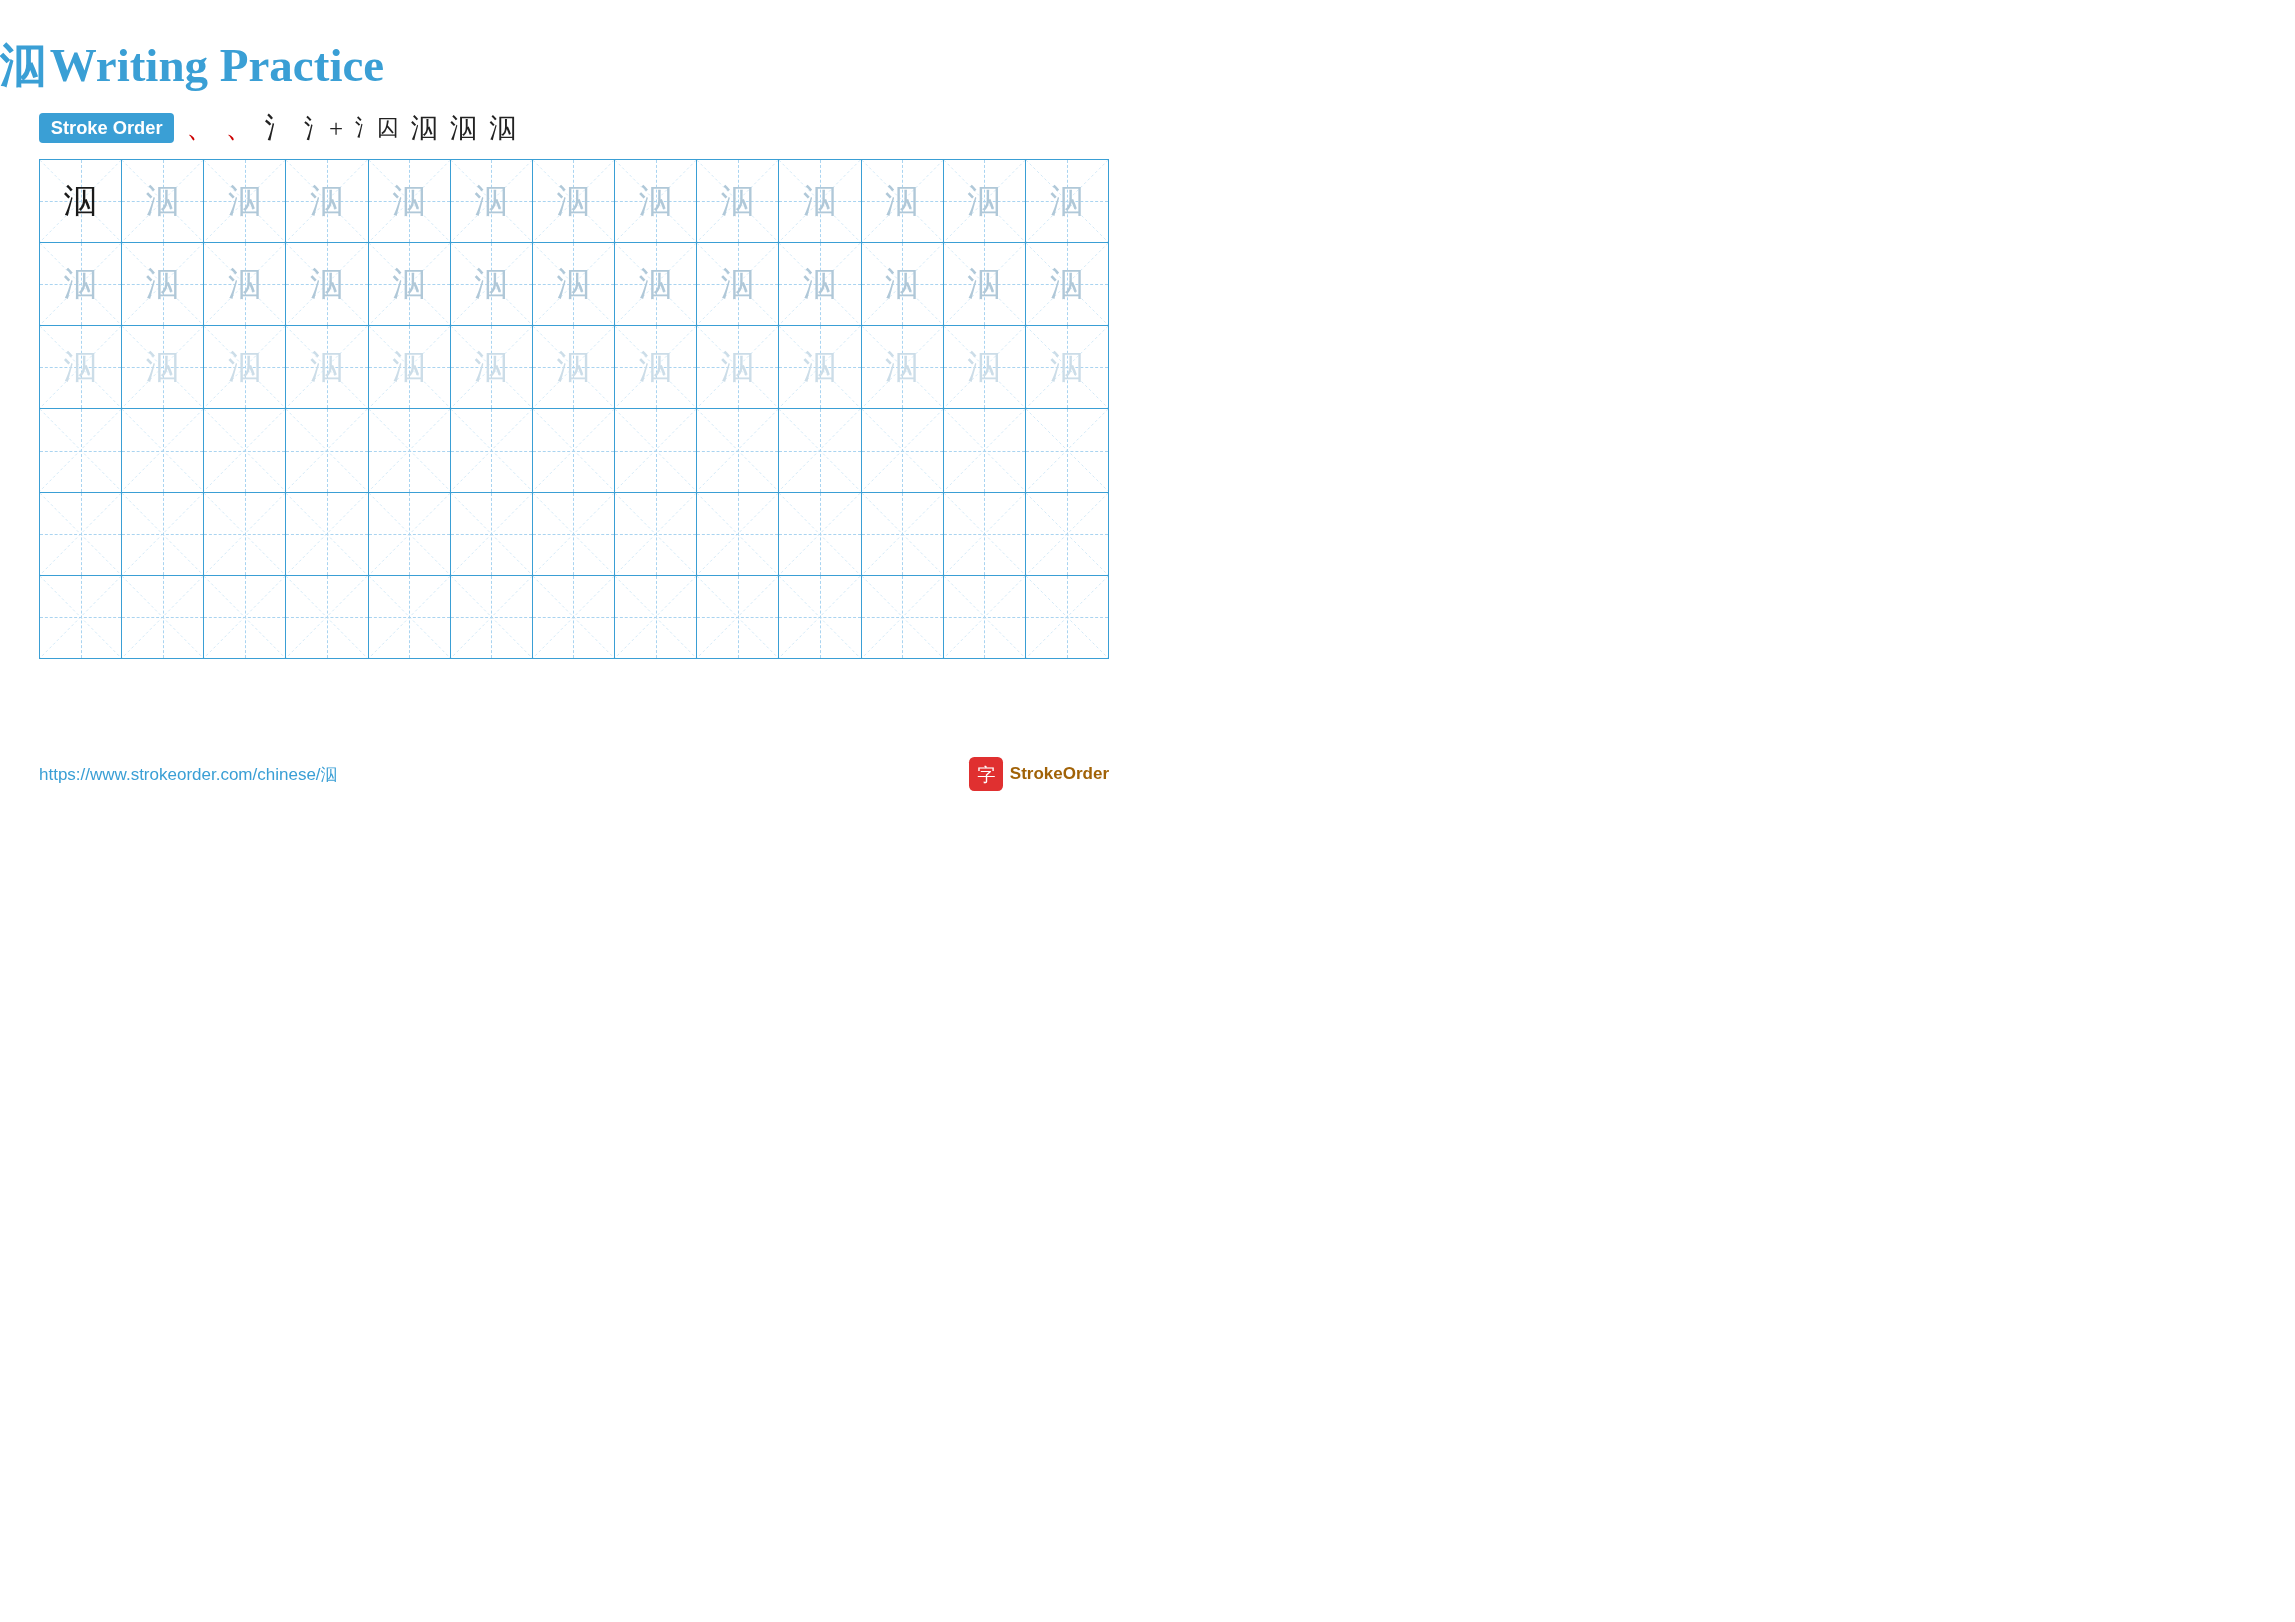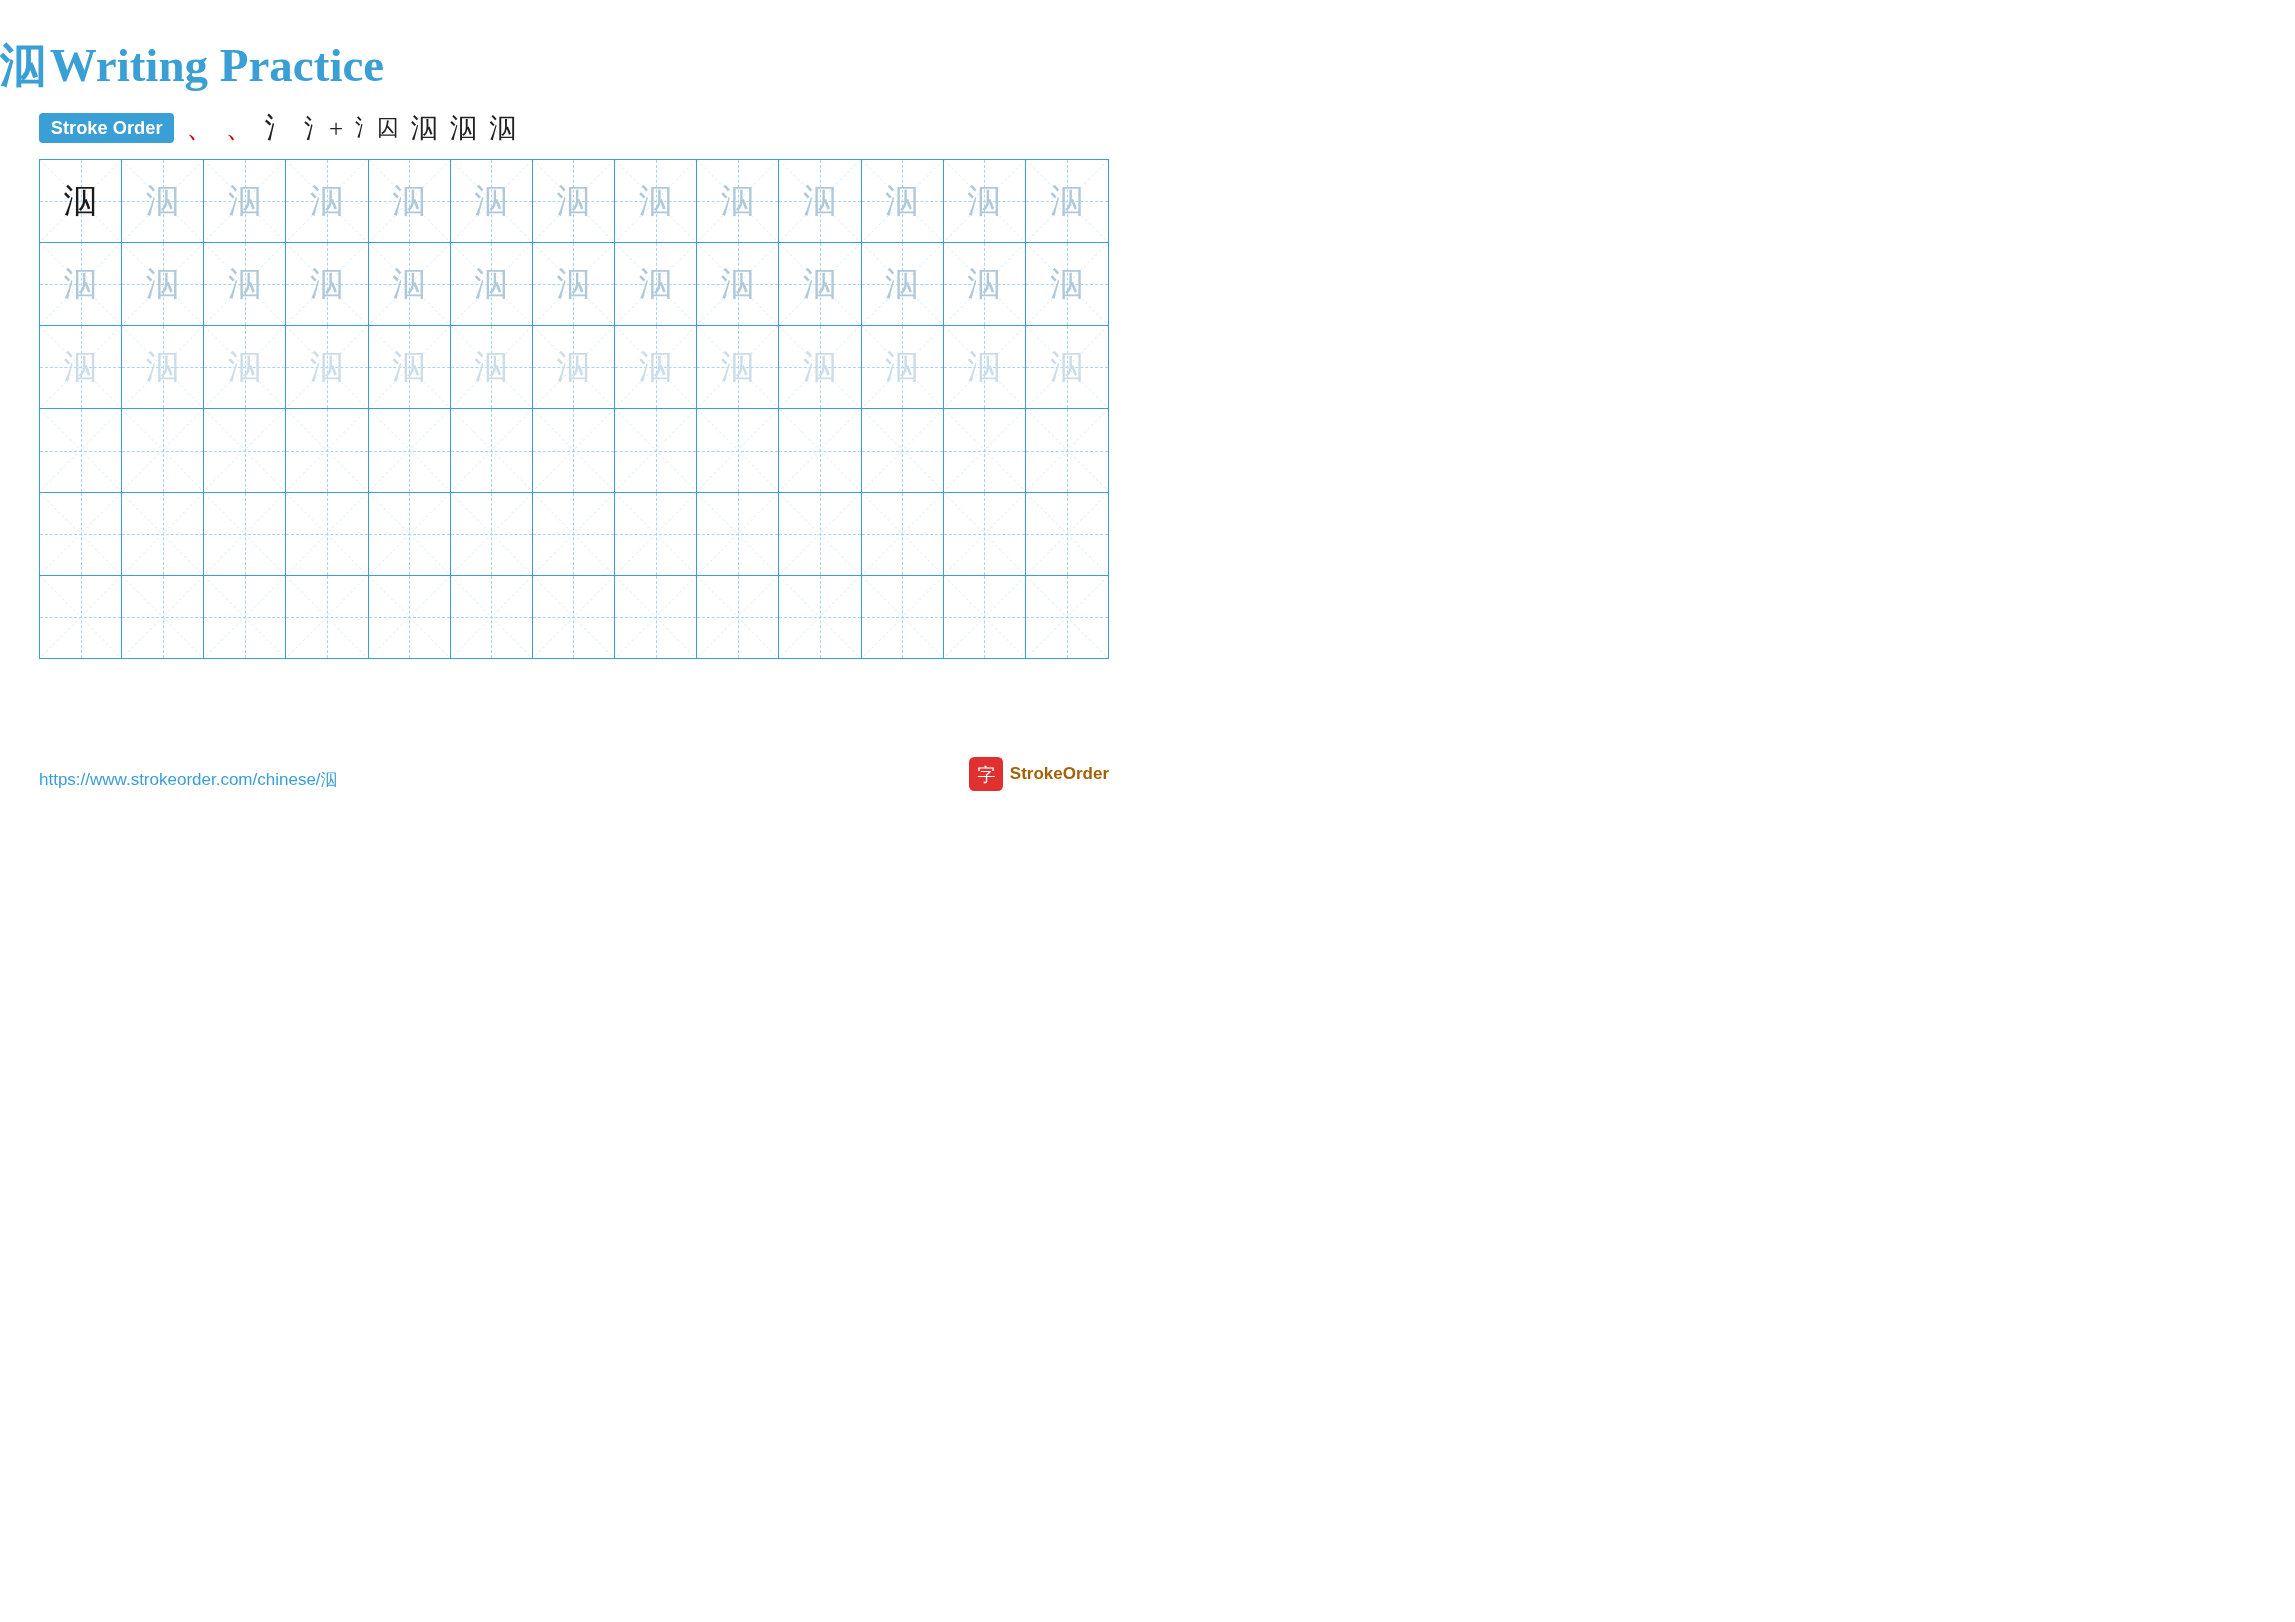--- a/index.html
+++ b/index.html
@@ -147,21 +147,21 @@
       color: #ccdde8;
     }
 
     
     #footer {
       position: absolute;
       bottom: 19.6px;
       left: 0;
       right: 0;
       display: flex;
-      align-items: flex-end;
+      align-items: center;
       justify-content: space-between;
       padding: 0 39px;
     }
 
     #footer-url {
       color: #3a9fd5;
       font-size: 17px;
       font-family: sans-serif;
     }
 

